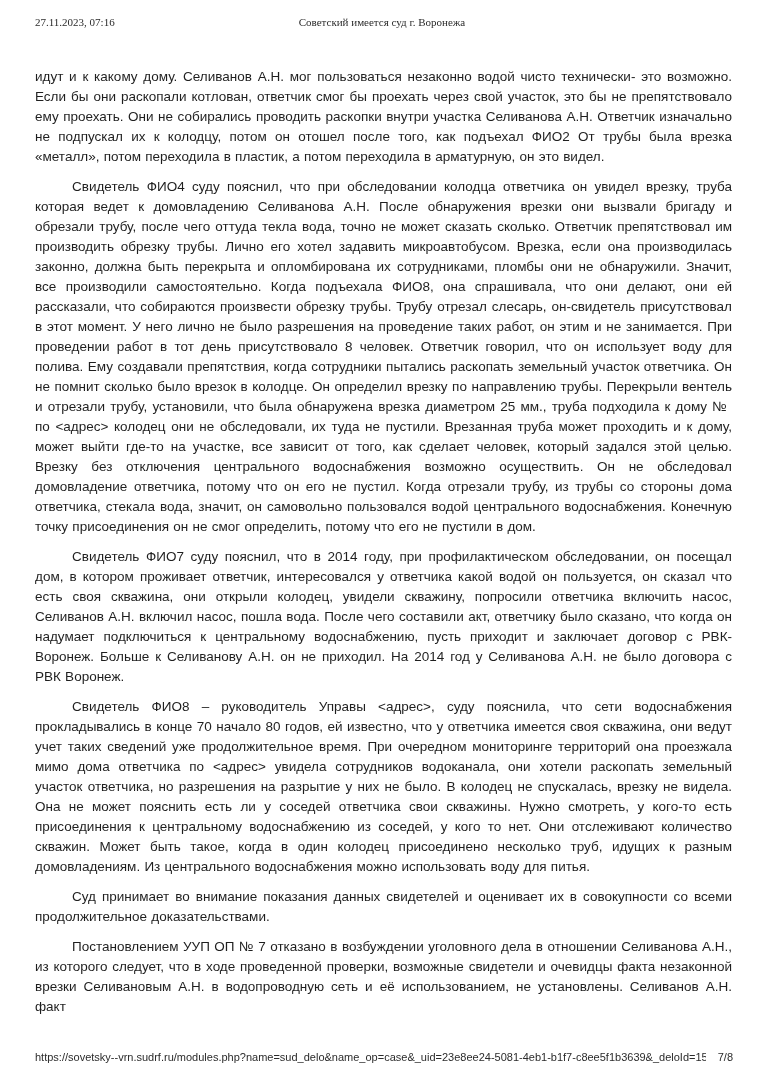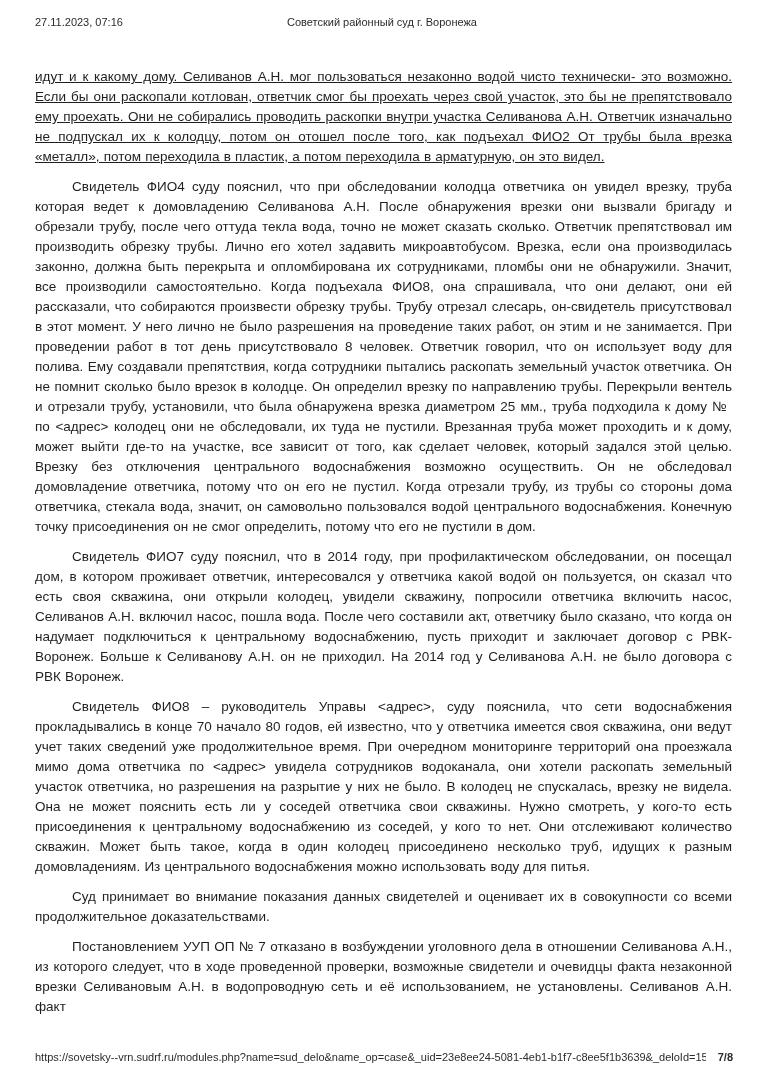--- a/index.html
+++ b/index.html
@@ -17,20 +17,21 @@
   }
   .print-header {
     position: absolute;
     top: 15px;
     left: 0;
     width: 764px;
     height: 16px;
     font-size: 11px;
     line-height: 14px;
     color: #2b2b2b;
+    font-family: Liberation Serif, serif;
   }
   .print-header .datetime {
     position: absolute;
     left: 35px;
     top: 0;
     white-space: nowrap;
   }
   .print-header .court-title {
     position: absolute;
     left: 0;
@@ -49,50 +50,48 @@
     margin: 0 0 10px 0;
     font-size: 13.5px;
     line-height: 20px;
     text-align: justify;
     text-indent: 37px;
     color: #1f1f1f;
     word-spacing: 0.5px;
   }
   .doc-body p.continuation {
     text-indent: 0;
-    text-decoration: underline;
   }
   .print-footer {
     position: absolute;
     top: 1051px;
     left: 35px;
     width: 698px;
     display: flex;
     justify-content: space-between;
     align-items: baseline;
     font-size: 11px;
     line-height: 13px;
     color: #2b2b2b;
   }
   .print-footer .url {
     white-space: nowrap;
     overflow: hidden;
   }
   .print-footer .page-num {
     white-space: nowrap;
     padding-left: 12px;
-    font-weight: bold;
   }
 </style>
 </head>
 <body>
 
 <header class="print-header">
   <span class="datetime">27.11.2023, 07:16</span>
-  <span class="court-title">Советский районный суд г. Воронежа</span>
+  <span class="court-title">Советский имеется суд г. Воронежа</span>
 </header>
 
 <main class="doc-body">
   <p class="continuation">идут и к какому дому. Селиванов А.Н. мог пользоваться незаконно водой чисто технически- это возможно. Если бы они раскопали котлован, ответчик смог бы проехать через свой участок, это бы не препятствовало ему проехать. Они не собирались проводить раскопки внутри участка Селиванова А.Н. Ответчик изначально не подпускал их к колодцу, потом он отошел после того, как подъехал ФИО2 От трубы была врезка «металл», потом переходила в пластик, а потом переходила в арматурную, он это видел.</p>
   <p>Свидетель ФИО4 суду пояснил, что при обследовании колодца ответчика он увидел врезку, труба которая ведет к домовладению Селиванова А.Н. После обнаружения врезки они вызвали бригаду и обрезали трубу, после чего оттуда текла вода, точно не может сказать сколько. Ответчик препятствовал им производить обрезку трубы. Лично его хотел задавить микроавтобусом. Врезка, если она производилась законно, должна быть перекрыта и опломбирована их сотрудниками, пломбы они не обнаружили. Значит, все производили самостоятельно. Когда подъехала ФИО8, она спрашивала, что они делают, они ей рассказали, что собираются произвести обрезку трубы. Трубу отрезал слесарь, он-свидетель присутствовал в этот момент. У него лично не было разрешения на проведение таких работ, он этим и не занимается. При проведении работ в тот день присутствовало 8 человек. Ответчик говорил, что он использует воду для полива. Ему создавали препятствия, когда сотрудники пытались раскопать земельный участок ответчика. Он не помнит сколько было врезок в колодце. Он определил врезку по направлению трубы. Перекрыли вентель и отрезали трубу, установили, что была обнаружена врезка диаметром 25 мм., труба подходила к дому №&nbsp; по &lt;адрес&gt; колодец они не обследовали, их туда не пустили. Врезанная труба может проходить и к дому, может выйти где-то на участке, все зависит от того, как сделает человек, который задался этой целью. Врезку без отключения центрального водоснабжения возможно осуществить. Он не обследовал домовладение ответчика, потому что он его не пустил. Когда отрезали трубу, из трубы со стороны дома ответчика, стекала вода, значит, он самовольно пользовался водой центрального водоснабжения. Конечную точку присоединения он не смог определить, потому что его не пустили в дом.</p>
   <p>Свидетель ФИО7 суду пояснил, что в 2014 году, при профилактическом обследовании, он посещал дом, в котором проживает ответчик, интересовался у ответчика какой водой он пользуется, он сказал что есть своя скважина, они открыли колодец, увидели скважину, попросили ответчика включить насос, Селиванов А.Н. включил насос, пошла вода. После чего составили акт, ответчику было сказано, что когда он надумает подключиться к центральному водоснабжению, пусть приходит и заключает договор с РВК-Воронеж. Больше к Селиванову А.Н. он не приходил. На 2014 год у Селиванова А.Н. не было договора с РВК Воронеж.</p>
   <p>Свидетель ФИО8 – руководитель Управы &lt;адрес&gt;, суду пояснила, что сети водоснабжения прокладывались в конце 70 начало 80 годов, ей известно, что у ответчика имеется своя скважина, они ведут учет таких сведений уже продолжительное время. При очередном мониторинге территорий она проезжала мимо дома ответчика по &lt;адрес&gt; увидела сотрудников водоканала, они хотели раскопать земельный участок ответчика, но разрешения на разрытие у них не было. В колодец не спускалась, врезку не видела. Она не может пояснить есть ли у соседей ответчика свои скважины. Нужно смотреть, у кого-то есть присоединения к центральному водоснабжению из соседей, у кого то нет. Они отслеживают количество скважин. Может быть такое, когда в один колодец присоединено несколько труб, идущих к разным домовладениям. Из центрального водоснабжения можно использовать воду для питья.</p>
   <p>Суд принимает во внимание показания данных свидетелей и оценивает их в совокупности со всеми продолжительное доказательствами.</p>
   <p>Постановлением УУП ОП № 7 отказано в возбуждении уголовного дела в отношении Селиванова А.Н., из которого следует, что в ходе проведенной проверки, возможные свидетели и очевидцы факта незаконной врезки Селивановым А.Н. в водопроводную сеть и её использованием, не установлены. Селиванов А.Н. факт</p>
 </main>

